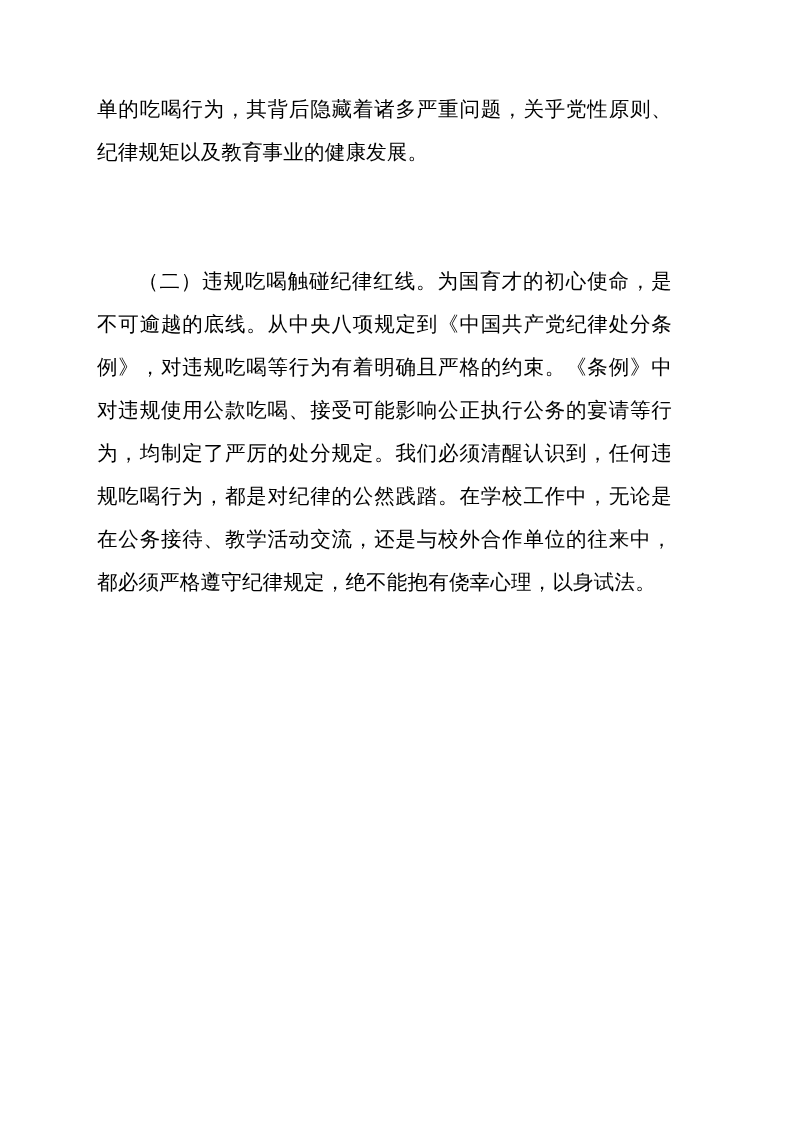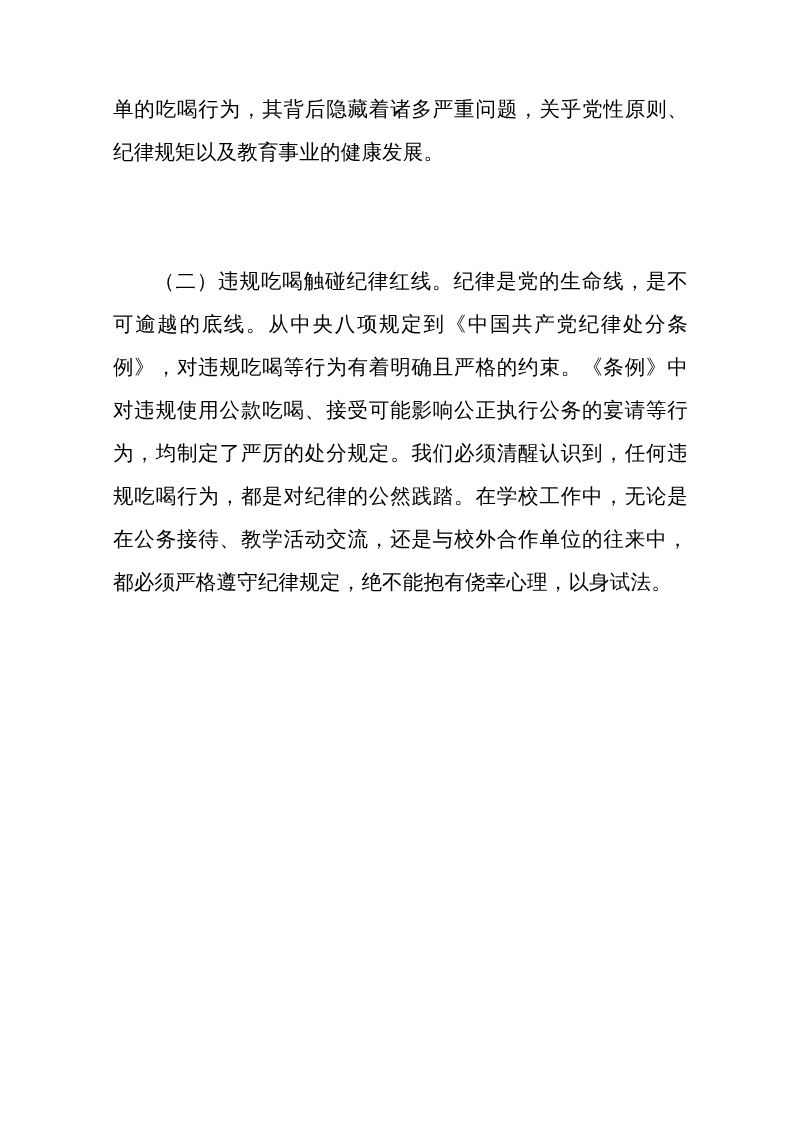--- a/index.html
+++ b/index.html
@@ -16,21 +16,21 @@
   }
   .page {
     position: relative;
     width: 793px;
     height: 1122px;
     box-sizing: border-box;
     background: #ffffff;
   }
   .content {
     position: absolute;
-    left: 113px;
+    left: 97px;
     top: 88px;
     width: 575px;
   }
   .para {
     font-size: 20.5px;
     line-height: 43px;
     text-align: justify;
     text-justify: inter-ideograph;
     letter-spacing: 0.2px;
     margin: 0;
@@ -51,16 +51,16 @@
 <div class="page">
   <div class="content">
 
     <p class="para">单的吃喝行为，其背后隐藏着诸多严重问题，关乎党性原则、纪律规矩以及教育事业的健康发展。</p>
 
     <div class="gap-large"></div>
 
 
     <div class="gap-small"></div>
 
-    <p class="para indent">（二）违规吃喝触碰纪律红线。纪律是党的生命线，是不可逾越的底线。从中央八项规定到《中国共产党纪律处分条例》，对违规吃喝等行为有着明确且严格的约束。《条例》中对违规使用公款吃喝、接受可能影响公正执行公务的宴请等行为，均制定了严厉的处分规定。我们必须清醒认识到，任何违规吃喝行为，都是对纪律的公然践踏。在学校工作中，无论是在公务接待、教学活动交流，还是与校外合作单位的往来中，都必须严格遵守纪律规定，绝不能抱有侥幸心理，以身试法。</p>
+    <p class="para indent">（二）违规吃喝触碰纪律红线。为国育才的初心使命，是不可逾越的底线。从中央八项规定到《中国共产党纪律处分条例》，对违规吃喝等行为有着明确且严格的约束。《条例》中对违规使用公款吃喝、接受可能影响公正执行公务的宴请等行为，均制定了严厉的处分规定。我们必须清醒认识到，任何违规吃喝行为，都是对纪律的公然践踏。在学校工作中，无论是在公务接待、教学活动交流，还是与校外合作单位的往来中，都必须严格遵守纪律规定，绝不能抱有侥幸心理，以身试法。</p>
 
   </div>
 </div>
 
 </body></html>

